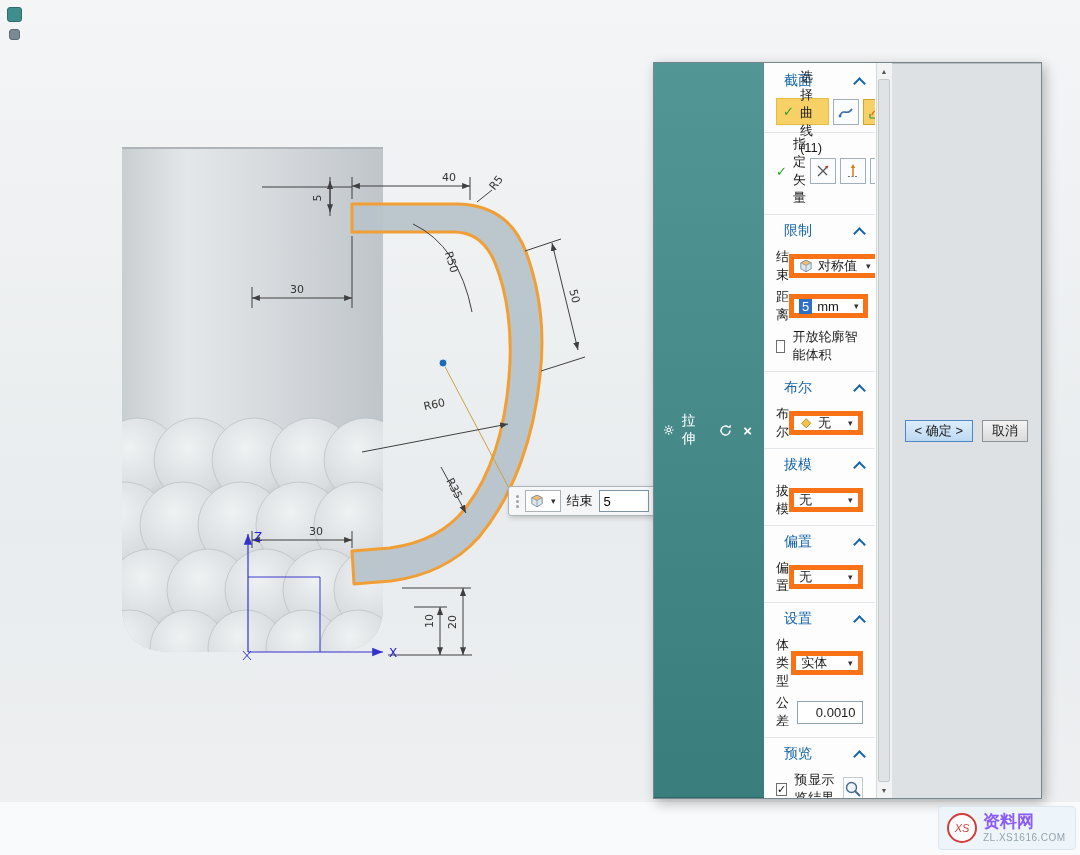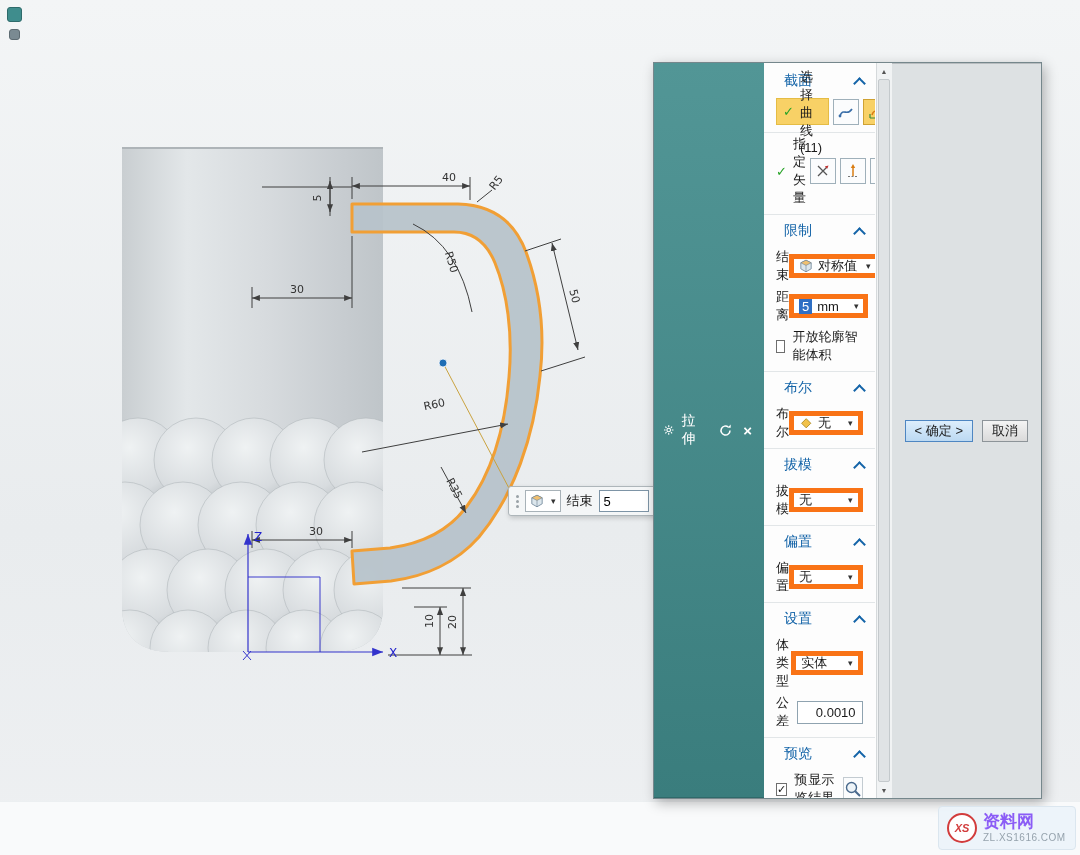--- a/index.html
+++ b/index.html
@@ -55,21 +55,21 @@
 
 .minibar{position:absolute;left:508px;top:486px;height:30px;display:flex;align-items:center;gap:6px;padding:0 7px;background:#f4f6f7;border:1px solid #aeb6ba;border-radius:3px;box-shadow:1px 2px 5px rgba(0,0,0,.18)}
 .grip{display:flex;flex-direction:column;gap:2px}
 .grip i{width:3px;height:3px;border-radius:50%;background:#9aa2a7}
 .mini-dd{display:flex;align-items:center;gap:3px;height:22px;padding:0 4px;border:1px solid #a8b2b8;background:#fff}
 .mini-lbl{font-size:13px;white-space:nowrap}
 .mini-input{width:50px;height:22px;border:1px solid #7d94a6;background:#fff;font-size:13px;padding:0 4px;font-family:inherit}
 
 
 .watermark{position:absolute;left:938px;top:806px;width:138px;height:44px;background:rgba(235,243,250,.92);border:1px solid #dbe6ef;border-radius:4px;display:flex;align-items:center;gap:6px;padding:0 8px}
-.wm-logo{width:30px;height:30px;border-radius:50%;border:2px solid #d23c3c;color:#d23c3c;display:flex;align-items:center;justify-content:center;font-weight:bold;font-style:italic;font-size:11px;background:#fff;flex:0 0 auto}
+.wm-logo{width:30px;height:30px;border-radius:50%;border:2px solid #d23c3c;color:#d23c3c;display:flex;align-items:center;justify-content:center;font-weight:normal;font-style:italic;font-size:11px;background:#fff;flex:0 0 auto}
 .wm-col{display:flex;flex-direction:column;line-height:1.15}
 .wm-name{color:#8b5cf6;font-weight:bold;font-size:17px}
 .wm-url{color:#96a3ad;font-size:10px;letter-spacing:.5px}
 </style>
 </head>
 <body>
 
 <div class="stage">
 
   <svg class="canvas" width="1080" height="855" viewBox="0 0 1080 855">

